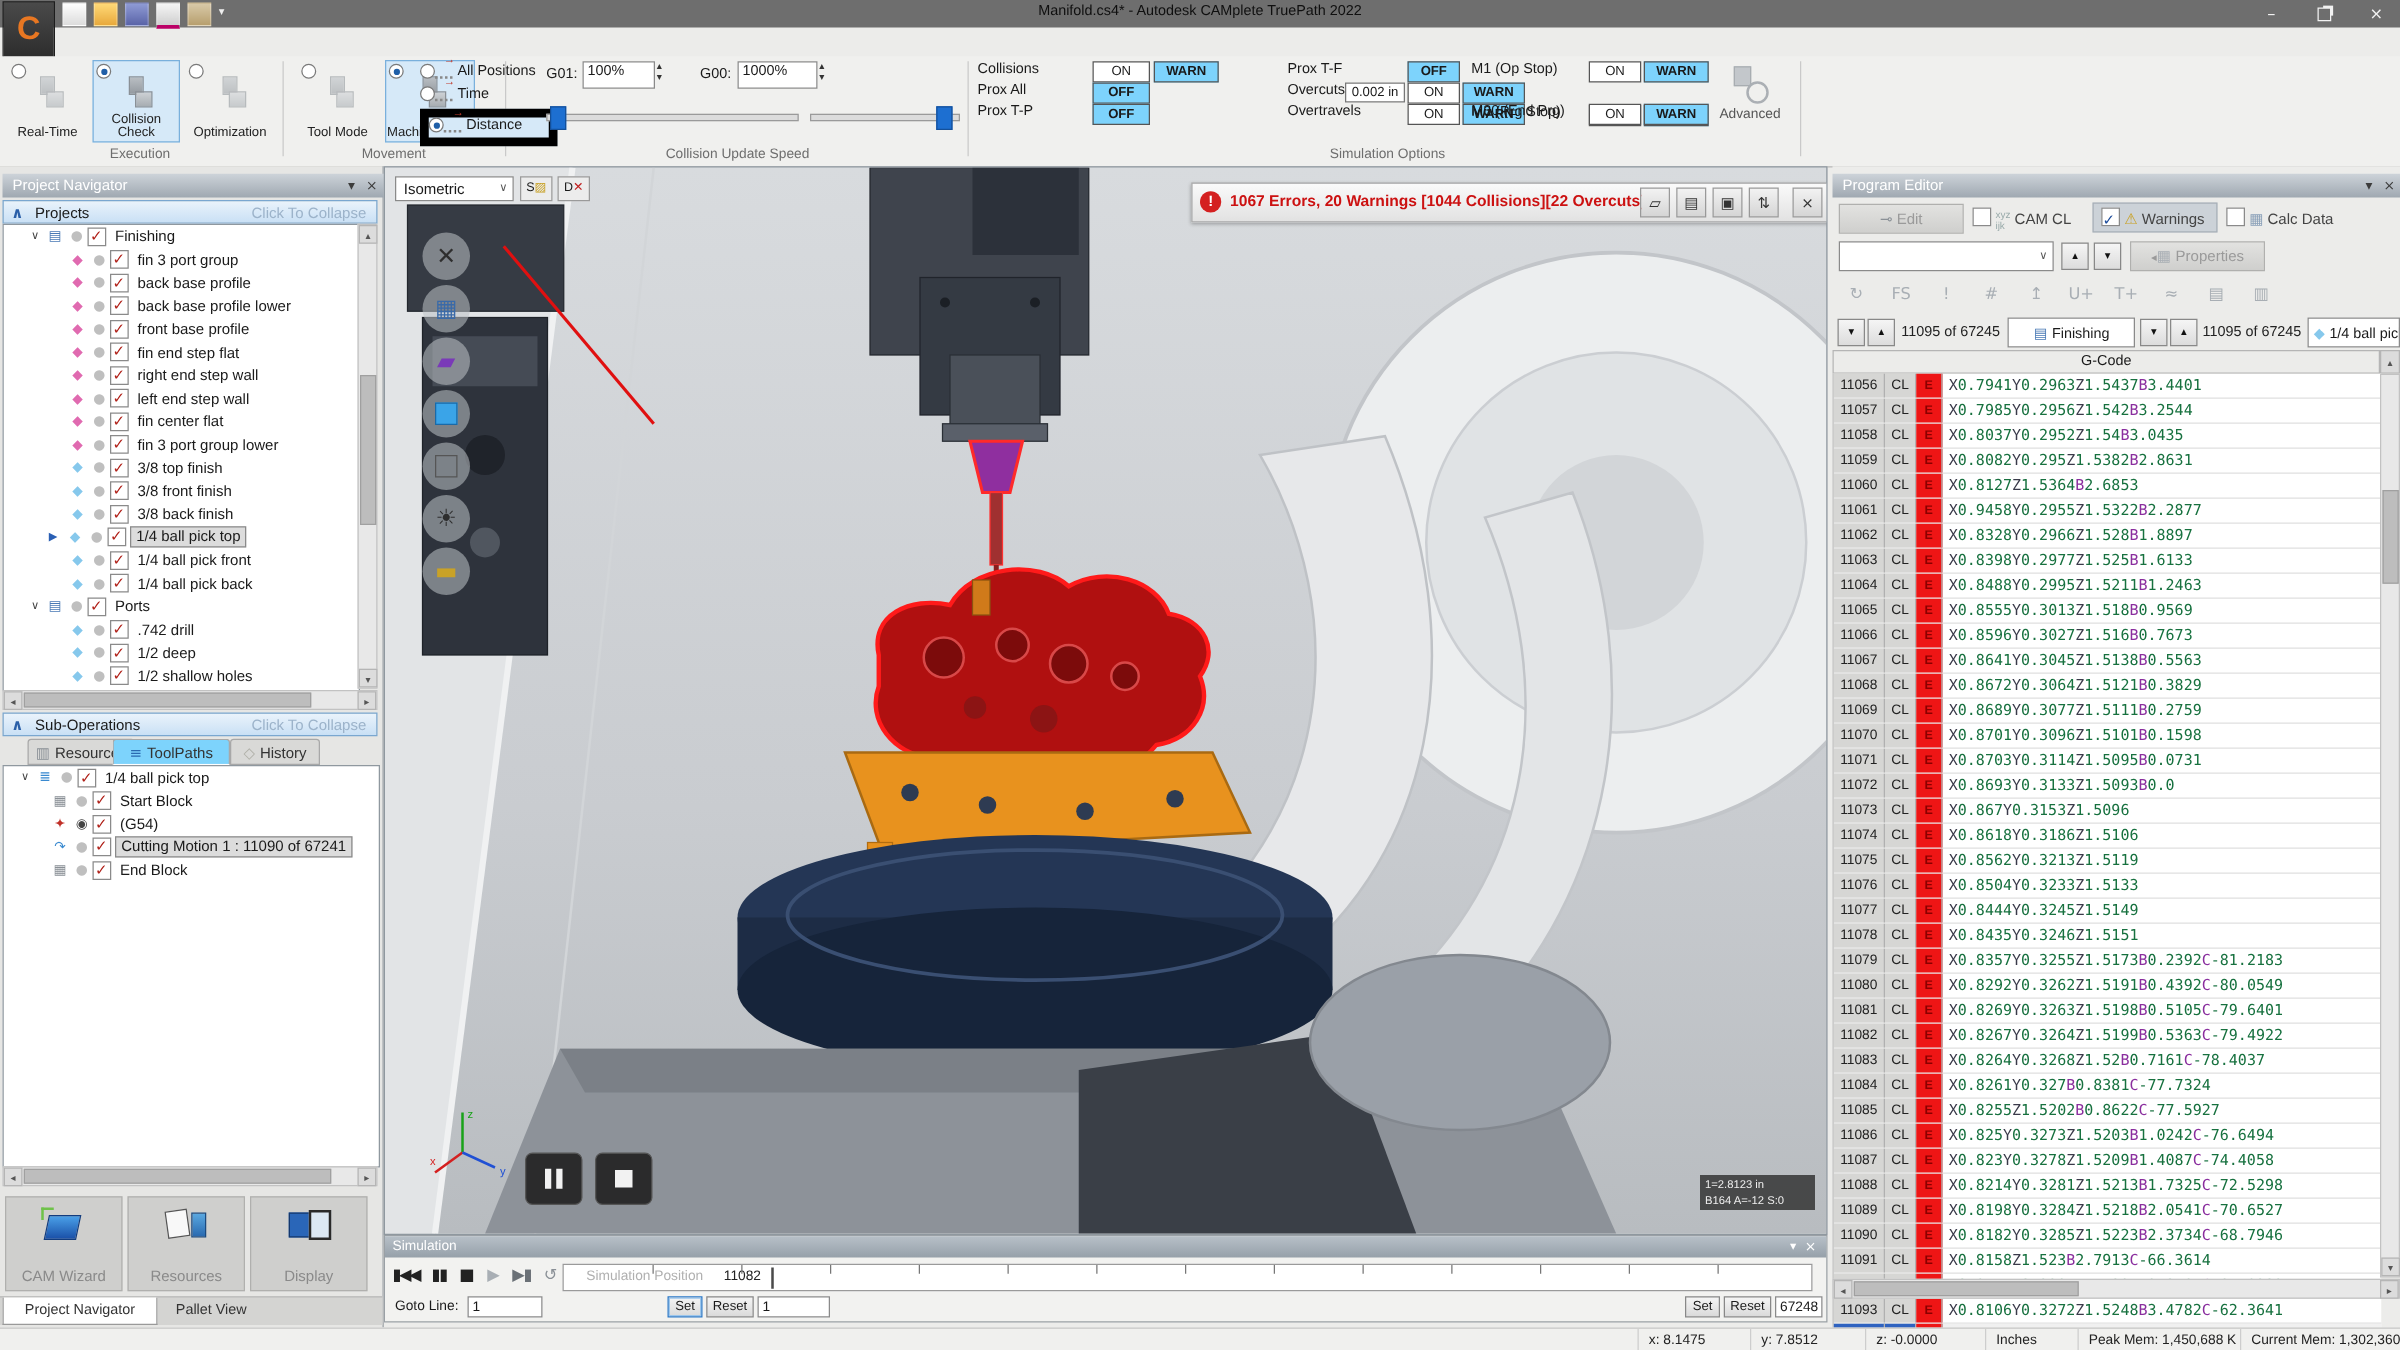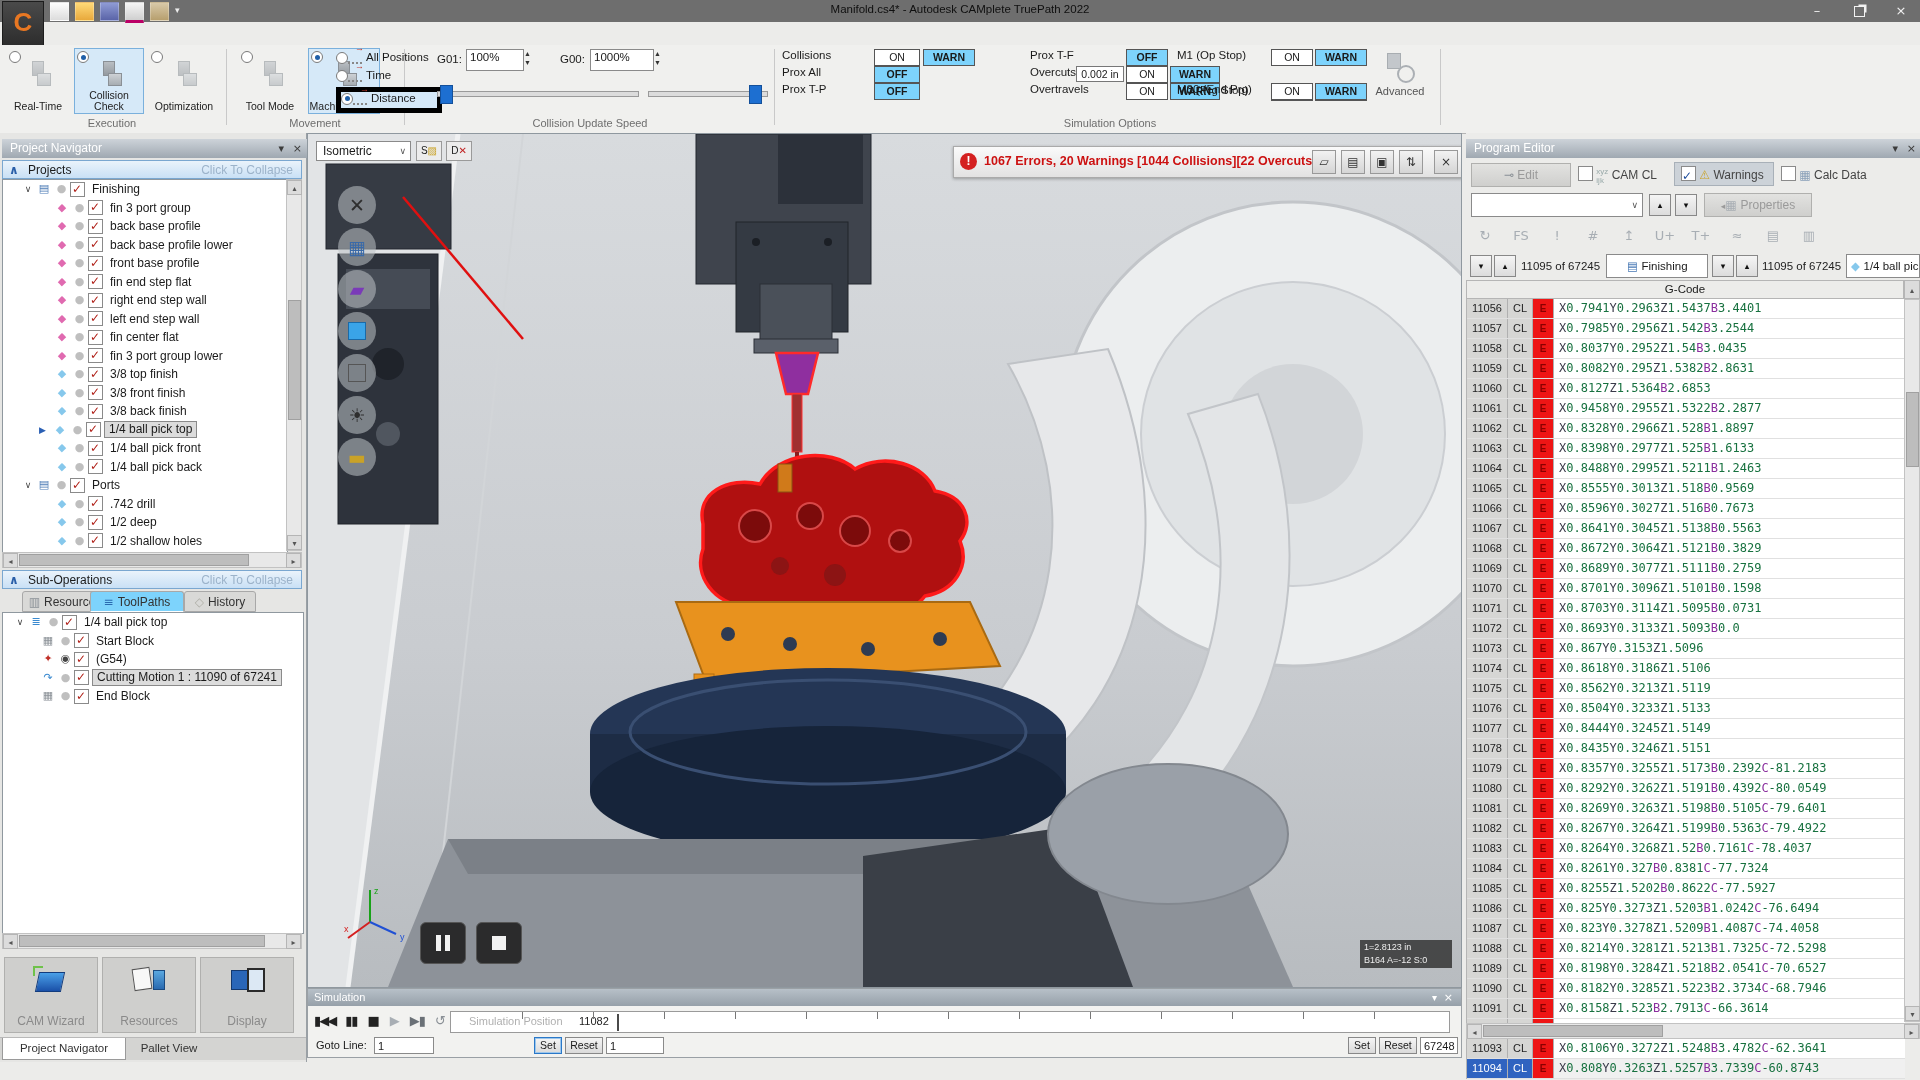--- a/index.html
+++ b/index.html
@@ -40,21 +40,21 @@
   .bigbtn .radio{position:absolute;left:2px;top:2px;}
   .radio{display:inline-block;width:10px;height:10px;border-radius:50%;border:1px solid #7a7a7a;background:#fff;vertical-align:middle;}
   .radio.on::after{content:"";display:block;width:5px;height:5px;border-radius:50%;background:#1f5fa8;margin:2.5px;}
   .bigbtn .blabel{position:absolute;left:0;right:0;bottom:1px;font-size:10.5px;color:#222;line-height:11px;}
   .mico{position:absolute;left:50%;top:12px;transform:translateX(-50%);width:26px;height:24px;}
   .mico::before{content:"";position:absolute;left:7px;top:0;width:10px;height:13px;background:linear-gradient(#b9bec3,#949aa0);border:1px solid #8a9096;}
   .mico::after{content:"";position:absolute;left:12px;top:12px;width:12px;height:11px;background:linear-gradient(#cdd1d5,#a7adb2);border:1px solid #8a9096;}
   .mico.dim{opacity:.55;}
   .smallradio-row{position:absolute;height:16px;font-size:11.5px;}
   .smallradio-row .rlab{margin-left:4px;}
-  .srsel{background:#d6e9f8;border:5px solid #000000;}
+  .srsel{background:#d6e9f8;border:7px solid #000000;}
   .stepico{display:inline-block;width:14px;height:10px;border-bottom:2px dotted #888;position:relative;vertical-align:middle;}
   .stepico::after{content:"→";position:absolute;right:-2px;top:-9px;font-size:9px;color:#c0392b;}
   .spinbox{position:absolute;height:18px;background:#fff;border:1px solid #8a8a8a;font-size:11.5px;padding:1px 3px;}
   .spinner{position:absolute;width:13px;height:18px;font-size:7px;color:#333;text-align:center;line-height:9px;}
   .slider{position:absolute;height:4px;background:#dcdcdc;border:1px solid #9a9a9a;}
   .sthumb{position:absolute;top:-7px;width:11px;height:17px;background:#1d6fd1;border:1px solid #14509a;}
   .togglerow{position:absolute;height:16px;font-size:11.5px;}
   .tbtn{position:absolute;height:15px;border:1px solid #555;font-size:10.5px;text-align:center;line-height:15px;}
   .tbtn.white{background:#fff;}
   .tbtn.yellow{background:#7dd3fc;font-weight:bold;}
@@ -964,14 +964,22 @@
       <div class="sthumb2" style="left:1px;top:92px;width:13px;height:75px;"></div>
       <div class="sarrow ico" style="left:0;bottom:0;">▾</div>
     </div>
     <div class="scroll abs" style="left:0px;top:890px;width:454px;height:16px;">
       <div class="sarrow ico" style="left:0;top:0;">◂</div>
       <div class="sthumb2" style="left:16px;top:1px;width:180px;height:12px;"></div>
       <div class="sarrow ico" style="right:0;top:0;">▸</div>
     </div>
   </div>
 
+  <div class="statusbar" id="statusBar">
+      <div class="seg" style="left: 1310px;">x:   8.1475</div>
+      <div class="seg" style="left: 1400px;">y:   7.8512</div>
+      <div class="seg" style="left: 1492px;">z:   -0.0000</div>
+      <div class="seg" style="left: 1588px;">Inches</div>
+      <div class="seg" style="left: 1662px;">Peak Mem: 1,450,688 K</div>
+      <div class="seg" style="left: 1792px;">Current Mem: 1,302,360</div>
+    </div>
 
 </div>
 
 </body></html>

